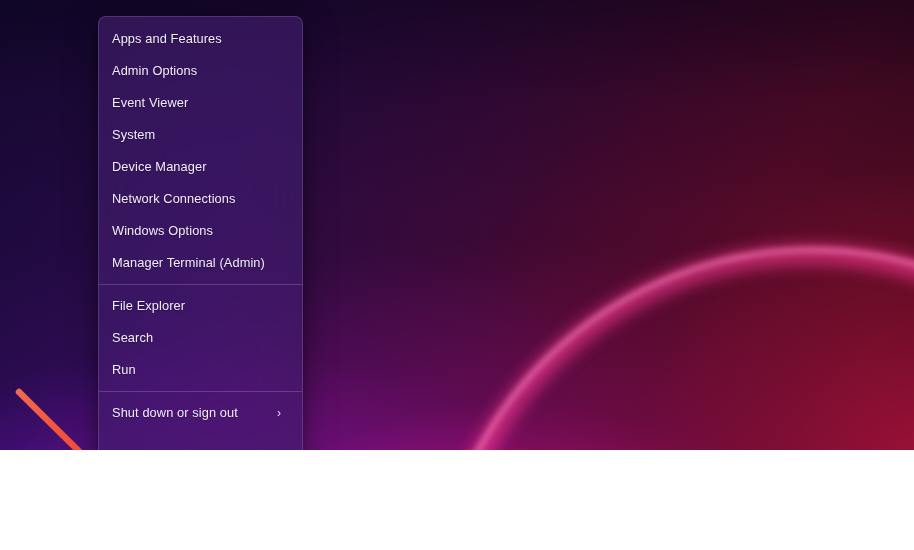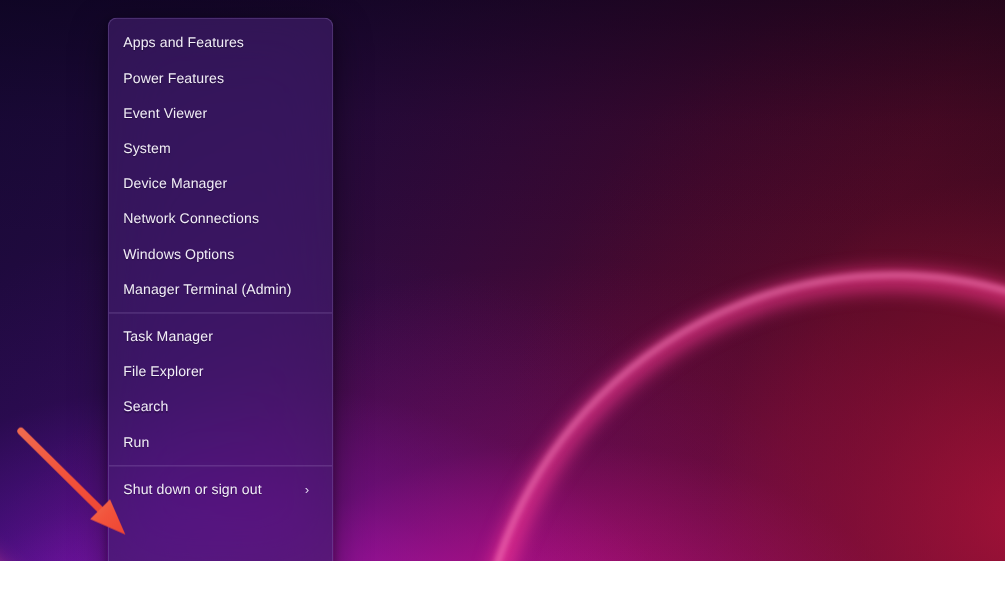--- a/index.html
+++ b/index.html
@@ -7,21 +7,21 @@
   html, body {
     width: 914px;
     height: 550px;
     overflow: hidden;
     font-family: "Liberation Sans", sans-serif;
   }
 
   #screen {
     position: relative;
     width: 914px;
-    height: 510px;
+    height: 450px;
     overflow: hidden;
     background: #a16207;
   }
 
   
   .wall {
     position: absolute;
     inset: 0;
   }
   .wall-base {
@@ -243,21 +243,21 @@
   <div class="wall-streak2"></div>
   <div class="wall wall-vignette"></div>
 
   <div id="winx-menu">
 
     <div class="menu-group">
       <div class="menu-item">
         <span class="menu-item-label">Apps and Features</span>
       </div>
       <div class="menu-item">
-        <span class="menu-item-label">Power Features</span>
+        <span class="menu-item-label">Admin Options</span>
       </div>
       <div class="menu-item">
         <span class="menu-item-label">Event Viewer</span>
       </div>
       <div class="menu-item">
         <span class="menu-item-label">System</span>
       </div>
       <div class="menu-item">
         <span class="menu-item-label">Device Manager</span>
       </div>
@@ -268,23 +268,20 @@
         <span class="menu-item-label">Windows Options</span>
       </div>
       <div class="menu-item">
         <span class="menu-item-label">Manager Terminal (Admin)</span>
       </div>
     </div>
 
     <div class="menu-sep"></div>
 
     <div class="menu-group">
-      <div class="menu-item">
-        <span class="menu-item-label">Task Manager</span>
-      </div>
       <div class="menu-item">
         <span class="menu-item-label">File Explorer</span>
       </div>
       <div class="menu-item">
         <span class="menu-item-label">Search</span>
       </div>
       <div class="menu-item">
         <span class="menu-item-label">Run</span>
       </div>
     </div>

